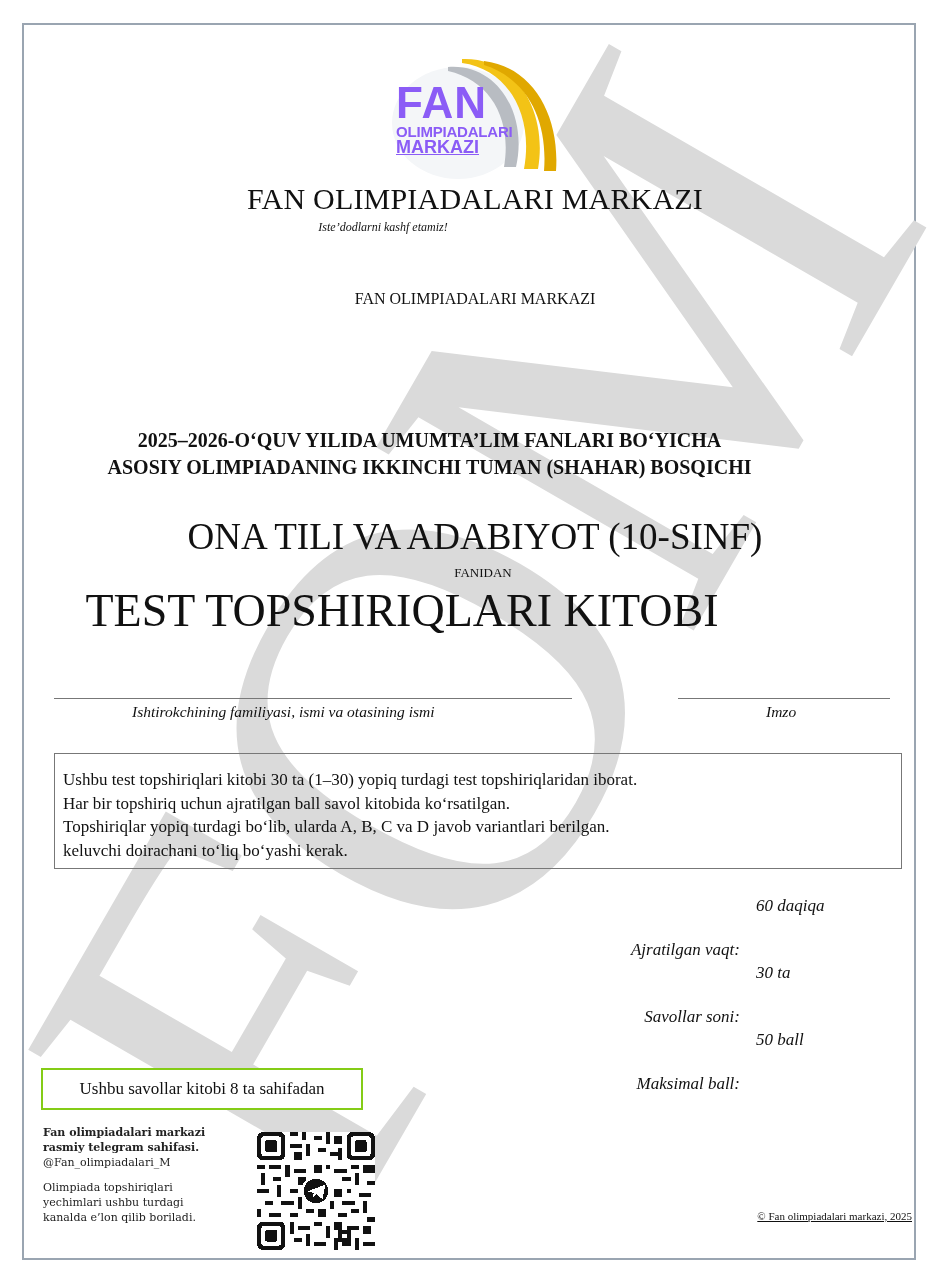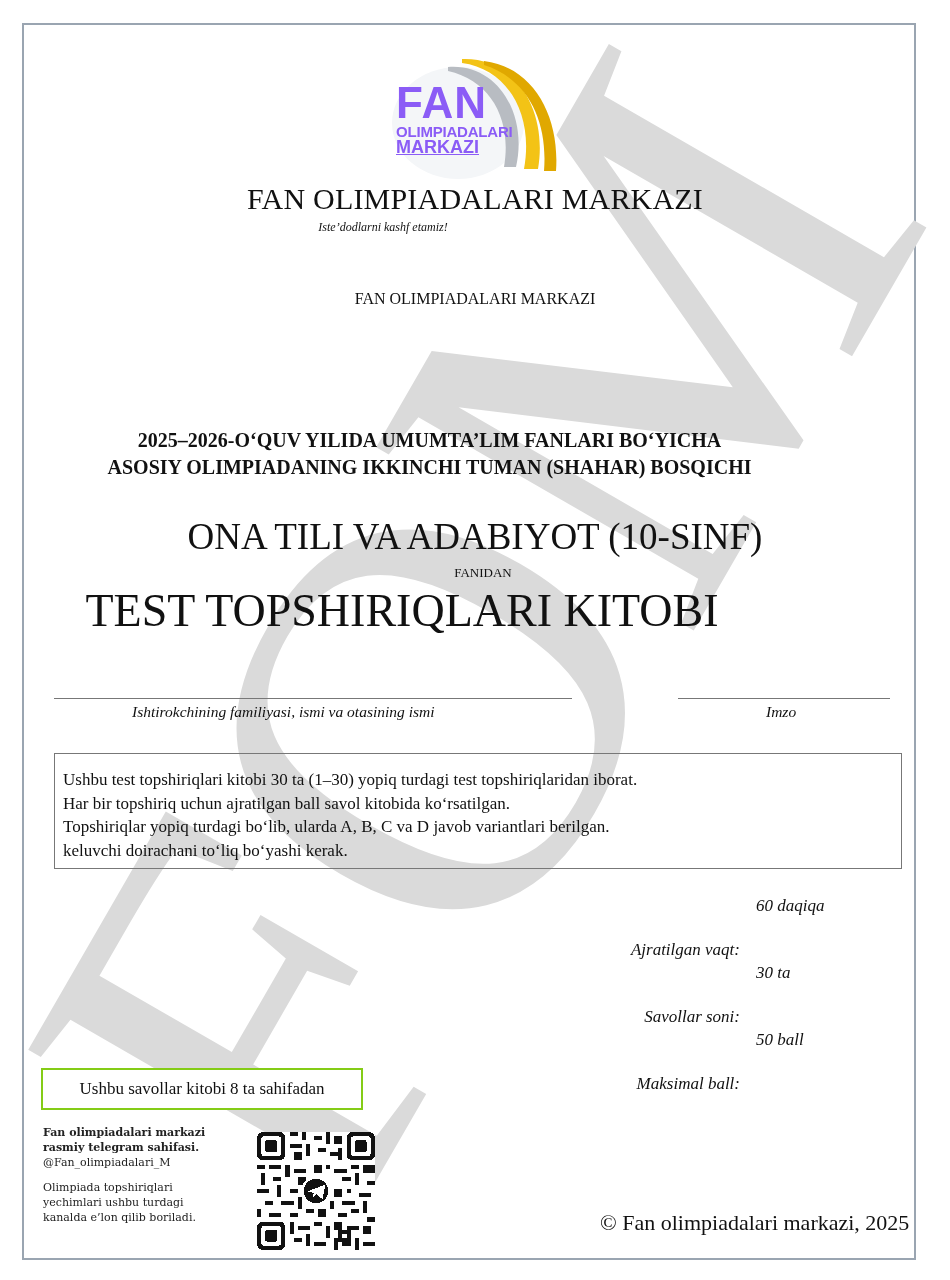--- a/index.html
+++ b/index.html
@@ -125,21 +125,21 @@
     }
     .tg-bold { font-weight: bold; }
     .tg-gap { height: 10px; }
 
     .qr {
       left: 257px; top: 1132px; width: 118px; height: 118px;
     }
 
     .copyright {
       left: 600px; width: 312px; top: 1210px;
-      font-size: 22px; text-align: left;
+      font-size: 11px; text-align: right; text-decoration: underline;
     }
   </style>
 </head>
 <body>
 
 <div class="page"></div>
 
 <div class="watermark">FOM</div>
 
 <div class="abs logo">

